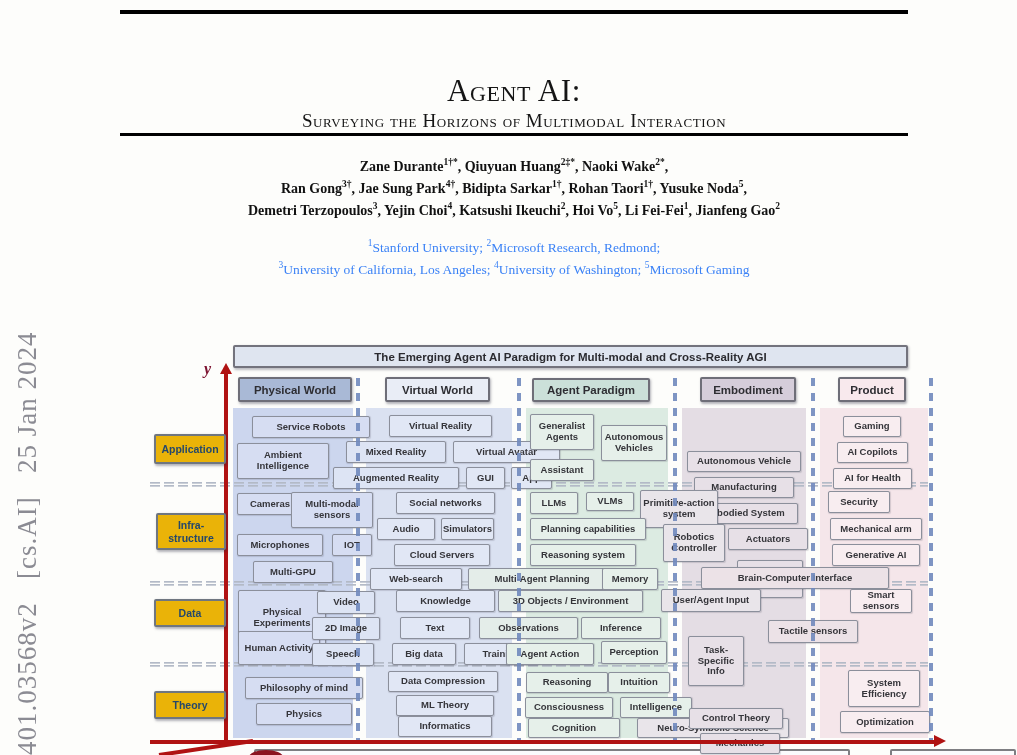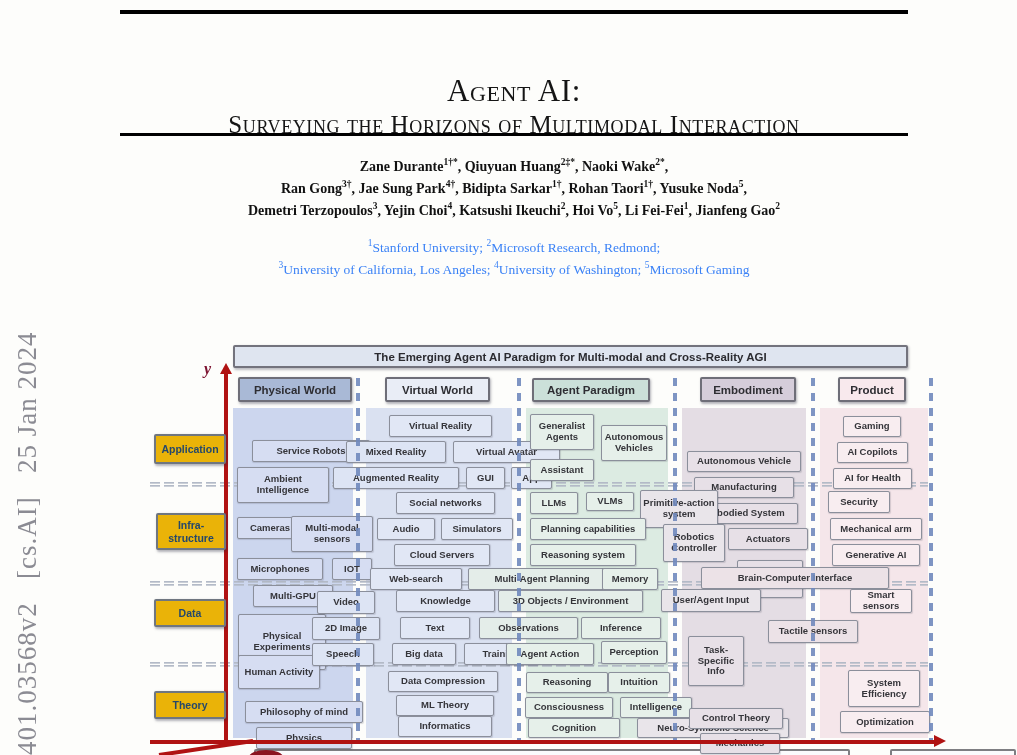--- a/index.html
+++ b/index.html
@@ -2,39 +2,39 @@
 <html><head>
 <meta charset="utf-8">
 <style>
   html,body{margin:0;padding:0;width:1017px;height:755px;overflow:hidden;background:#fdfdfb;}
   body{font-family:"Liberation Serif",serif;position:relative;}
   
   .rule{position:absolute;left:120px;width:788px;background:#000;}
   .content{position:absolute;left:120px;width:788px;text-align:center;color:#111;}
   .title{font-variant:small-caps;letter-spacing:.6px;color:#151515;}
   .t1{font-size:31px;line-height:1.2;margin-top:28px;}
-  .t2{font-size:25px;line-height:1.25;}
+  .t2{font-size:19px;line-height:1.25;}
   .authors{font-weight:bold;font-size:14px;line-height:1.55;color:#111;}
   .authors sup,.affils sup{font-size:9.5px;}
   .affils{font-size:13.5px;line-height:1.5;color:#3b82f6;}
   .stamp{position:absolute;left:12px;top:755px;transform:rotate(-90deg);transform-origin:0 0;
          white-space:pre;font-size:27px;color:#8b8b93;letter-spacing:1px;}
   
   .colbg{position:absolute;top:408px;height:330px;z-index:1;}
   .vdash{position:absolute;top:378px;height:362px;width:4px;z-index:6;
          background:repeating-linear-gradient(180deg,#7089bd 0 8px,rgba(0,0,0,0) 8px 15px);opacity:.9;}
   .hsep{position:absolute;left:150px;width:778px;height:5px;z-index:2;
         background:repeating-linear-gradient(90deg,#b3bac7 0 10px,rgba(0,0,0,0) 10px 14px),
                    repeating-linear-gradient(90deg,#b3bac7 0 10px,rgba(0,0,0,0) 10px 14px);
         background-size:100% 1.7px,100% 1.7px;background-position:0 0,0 3.2px;background-repeat:no-repeat;}
   .bx{position:absolute;display:flex;align-items:center;justify-content:center;text-align:center;
       font-family:"Liberation Sans",sans-serif;font-weight:700;font-size:9.5px;line-height:1.12;
       color:#35353a;border:1.4px solid #8b8f9b;border-radius:2px;z-index:4;padding:1px 2px;box-sizing:border-box;
       box-shadow:.5px .8px 1px rgba(60,60,80,.18);}
-  .phys{background:#d6ddf2;margin-top:24px;} .virt{background:#e1e7f5;} .agent{background:#e6f0ea;}
+  .phys{background:#d6ddf2;} .virt{background:#e1e7f5;} .agent{background:#e6f0ea;}
   .emb{background:#e7e0e7;margin-top:36px;} .prod{background:#f8edf0;}
   .pv{background:#dde4f4;} .va{background:#e4ede9;} .ae{background:#e9e5ea;} .ep{background:#ece2e7;}
   .hdr{position:absolute;display:flex;align-items:center;justify-content:center;z-index:5;
        font-family:"Liberation Sans",sans-serif;font-weight:700;font-size:11.5px;color:#2e2e33;
        border:2.2px solid #6e6e78;border-radius:2px;box-sizing:border-box;box-shadow:1px 1.5px 2.5px rgba(40,40,60,.35);}
   .rowlbl{position:absolute;display:flex;align-items:center;justify-content:center;text-align:center;z-index:5;
        font-family:"Liberation Sans",sans-serif;font-weight:700;font-size:10.5px;color:#25486b;
        background:#eab308;border:2.4px solid #6f7680;border-radius:2px;box-sizing:border-box;
        box-shadow:1px 1.5px 2.5px rgba(40,40,60,.35);line-height:1.15;padding:1px 10px;}
   .banner{position:absolute;left:233px;top:345px;width:675px;height:23px;display:flex;align-items:center;justify-content:center;
@@ -131,21 +131,21 @@
 <div class="bx prod" style="left:837px;top:442px;width:71px;height:21px">AI Copilots</div>
 <div class="bx prod" style="left:833px;top:468px;width:79px;height:21px">AI for Health</div>
 
 <div class="bx phys" style="left:237px;top:493px;width:66px;height:22px">Cameras</div>
 <div class="bx phys" style="left:291px;top:492px;width:82px;height:36px">Multi-modal sensors</div>
 <div class="bx phys" style="left:237px;top:534px;width:86px;height:22px">Microphones</div>
 <div class="bx phys" style="left:332px;top:534px;width:40px;height:22px">IOT</div>
 <div class="bx phys" style="left:253px;top:561px;width:80px;height:22px">Multi-GPU</div>
 <div class="bx virt" style="left:396px;top:492px;width:99px;height:22px">Social networks</div>
 <div class="bx virt" style="left:377px;top:518px;width:58px;height:22px">Audio</div>
-<div class="bx virt" style="left:441px;top:518px;width:72px;height:22px">Simulators</div>
+<div class="bx virt" style="left:441px;top:518px;width:53px;height:22px">Simulators</div>
 <div class="bx virt" style="left:394px;top:544px;width:96px;height:22px">Cloud Servers</div>
 <div class="bx virt" style="left:370px;top:568px;width:92px;height:22px">Web-search</div>
 <div class="bx va" style="left:468px;top:568px;width:148px;height:22px">Multi-Agent Planning</div>
 <div class="bx agent" style="left:602px;top:568px;width:56px;height:22px">Memory</div>
 <div class="bx agent" style="left:530px;top:492px;width:48px;height:22px">LLMs</div>
 <div class="bx agent" style="left:586px;top:492px;width:48px;height:19px">VLMs</div>
 <div class="bx ae" style="left:640px;top:490px;width:78px;height:38px">Primitive-action system</div>
 <div class="bx agent" style="left:530px;top:518px;width:116px;height:22px">Planning capabilities</div>
 <div class="bx agent" style="left:530px;top:544px;width:106px;height:22px">Reasoning system</div>
 <div class="bx emb" style="left:728px;top:492px;width:80px;height:22px">Actuators</div>

